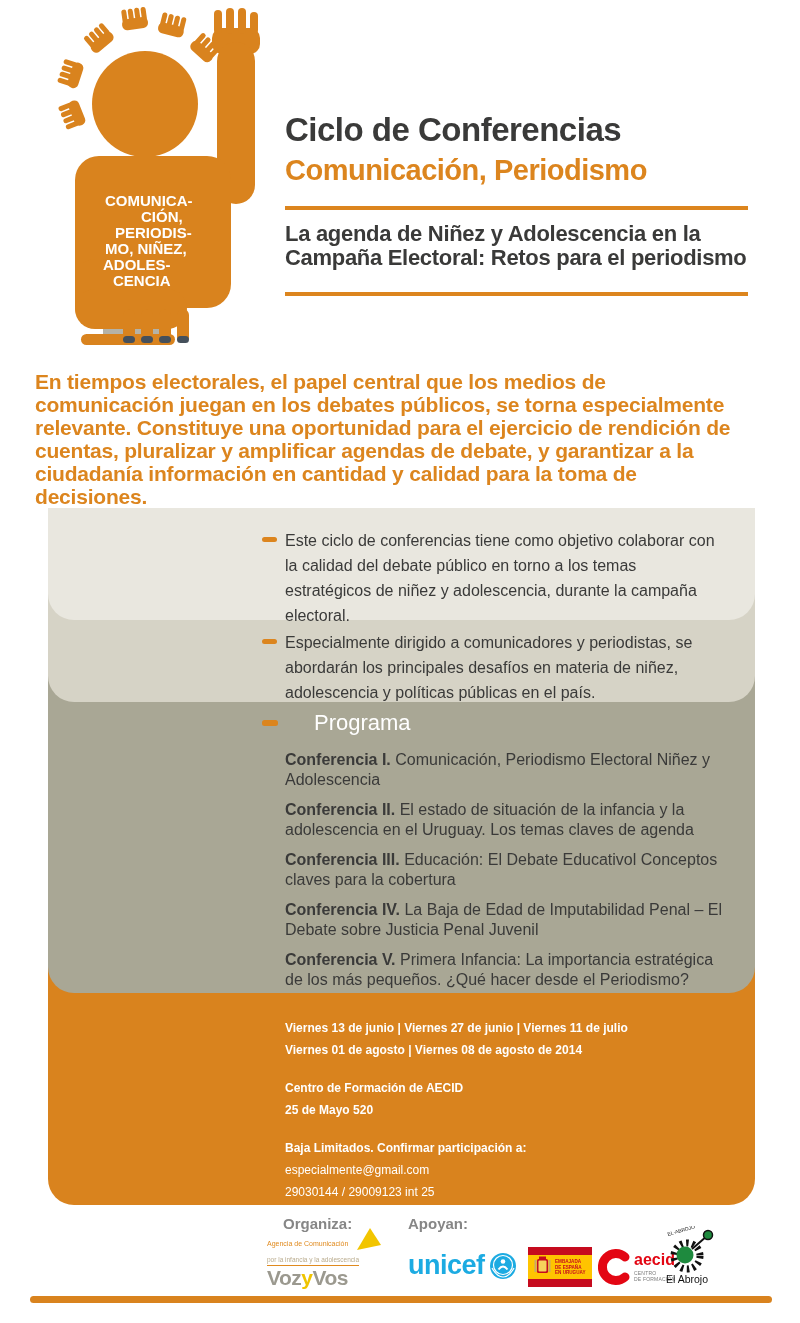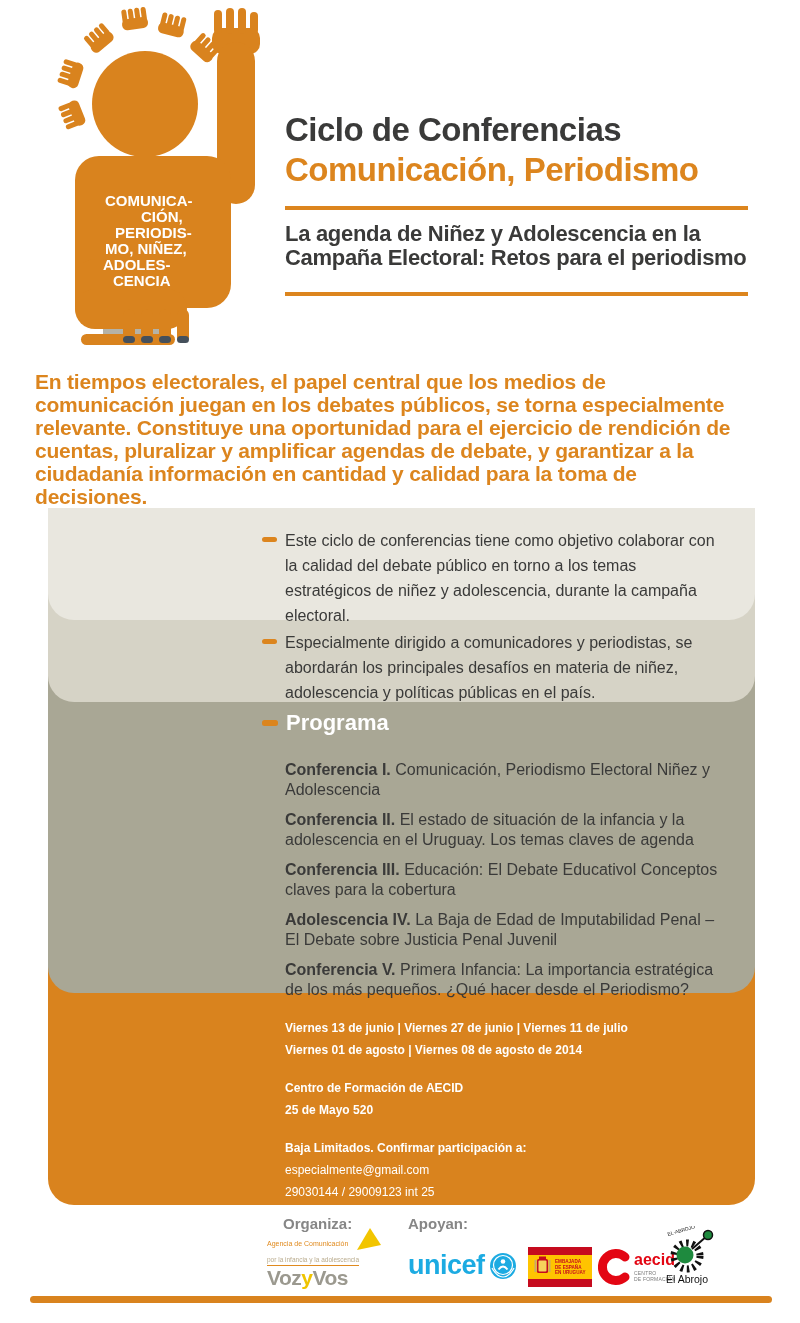--- a/index.html
+++ b/index.html
@@ -5,37 +5,37 @@
   html,body{margin:0;padding:0;background:#ffffff;}
   .poster{
     position:relative;width:800px;height:1323px;background:#ffffff;overflow:hidden;
     font-family:"Liberation Sans",sans-serif;color:#3a3a39;
   }
   
   .mascot{position:absolute;left:45px;top:4px;width:230px;height:352px;}
   
   .header-col{position:absolute;left:285px;top:110px;width:463px;}
   .title-dark{font-size:33px;font-weight:bold;line-height:40px;color:#3a3a39;letter-spacing:-0.5px;}
-  .title-orange{font-size:33px;font-weight:bold;line-height:40px;color:#dc851e;letter-spacing:-0.5px;}
+  .title-orange{font-size:29px;font-weight:bold;line-height:40px;color:#dc851e;letter-spacing:-0.5px;}
   .rule{height:4px;background:#dc851e;border:none;margin:0;}
   .rule1{margin-top:16px;}
   .rule2{margin-top:22px;}
   .tagline{margin:12px 0 0 0;font-size:22px;font-weight:bold;line-height:24px;color:#3a3a39;letter-spacing:-0.3px;}
   
   .intro{position:absolute;left:35px;top:370px;width:707px;margin:0;
     font-size:21px;font-weight:bold;line-height:23px;color:#dc851e;letter-spacing:-0.2px;}
   
   .box{position:absolute;left:48px;width:707px;border-radius:0 0 26px 26px;box-sizing:border-box;}
   .box-obj1{top:508px;height:112px;background:#e9e7df;z-index:4;padding:20px 38px 0 214px;}
   .box-obj2{top:594px;height:108px;background:#d6d3c6;z-index:3;padding:36px 38px 0 214px;}
   .box-prog{top:676px;height:317px;background:#a9a795;z-index:2;padding:34px 28px 0 214px;}
   .box-orange{top:965px;height:240px;background:#d9831e;z-index:1;padding:52px 28px 0 237px;border-radius:0 0 26px 26px;}
   .obj-item{display:flex;font-size:16px;line-height:25px;color:#3a3a39;}
   .dash{flex:none;width:15px;height:5px;border-radius:2.5px;background:#dc851e;margin:9px 8px 0 0;}
-  .prog-head{display:flex;color:#ffffff;font-size:22px;font-weight:bold;line-height:26px;margin-bottom:24px;}
+  .prog-head{display:flex;color:#ffffff;font-size:22px;font-weight:normal;line-height:26px;margin-bottom:14px;gap:28px;}
   .prog-head .dash{width:16px;height:6px;margin-top:10px;background:#dc851e;}
   .prog-item{margin:0 0 10px 23px;font-size:16px;line-height:20px;color:#3a3a39;}
   .prog-item b{font-weight:bold;}
   .orange-block{color:#ffffff;font-size:12px;line-height:22px;}
   .orange-block .bold{font-weight:bold;}
   .mb16{margin-bottom:16px;}
   
   .footer-label{position:absolute;font-size:15px;font-weight:bold;color:#868686;}
   .lbl-organiza{left:283px;top:1215px;}
   .lbl-apoyan{left:408px;top:1215px;}
@@ -142,21 +142,21 @@
   </div>
 
   <div class="box box-prog">
     <div class="prog-head">
       <span class="dash"></span>
       <span>Programa</span>
     </div>
     <p class="prog-item"><b>Conferencia I.</b><span> Comunicación, Periodismo Electoral Niñez y Adolescencia</span></p>
     <p class="prog-item"><b>Conferencia II.</b><span> El estado de situación de la infancia y la adolescencia en el Uruguay. Los temas claves de agenda</span></p>
     <p class="prog-item"><b>Conferencia III.</b><span> Educación: El Debate Educativol Conceptos claves para la cobertura</span></p>
-    <p class="prog-item"><b>Adolescencia IV.</b><span> La Baja de Edad de Imputabilidad Penal – El Debate sobre Justicia Penal Juvenil</span></p>
+    <p class="prog-item"><b>Conferencia IV.</b><span> La Baja de Edad de Imputabilidad Penal – El Debate sobre Justicia Penal Juvenil</span></p>
     <p class="prog-item"><b>Conferencia V.</b><span> Primera Infancia: La importancia estratégica de los más pequeños. ¿Qué hacer desde el Periodismo?</span></p>
   </div>
 
   <div class="box box-orange">
     <div class="orange-block mb16">
       <div class="bold">Viernes 13 de junio  |  Viernes 27 de junio  |  Viernes 11 de julio</div>
       <div class="bold">Viernes 01 de agosto  |  Viernes 08 de agosto de 2014</div>
     </div>
     <div class="orange-block mb16">
       <div class="bold">Centro de Formación de AECID</div>

